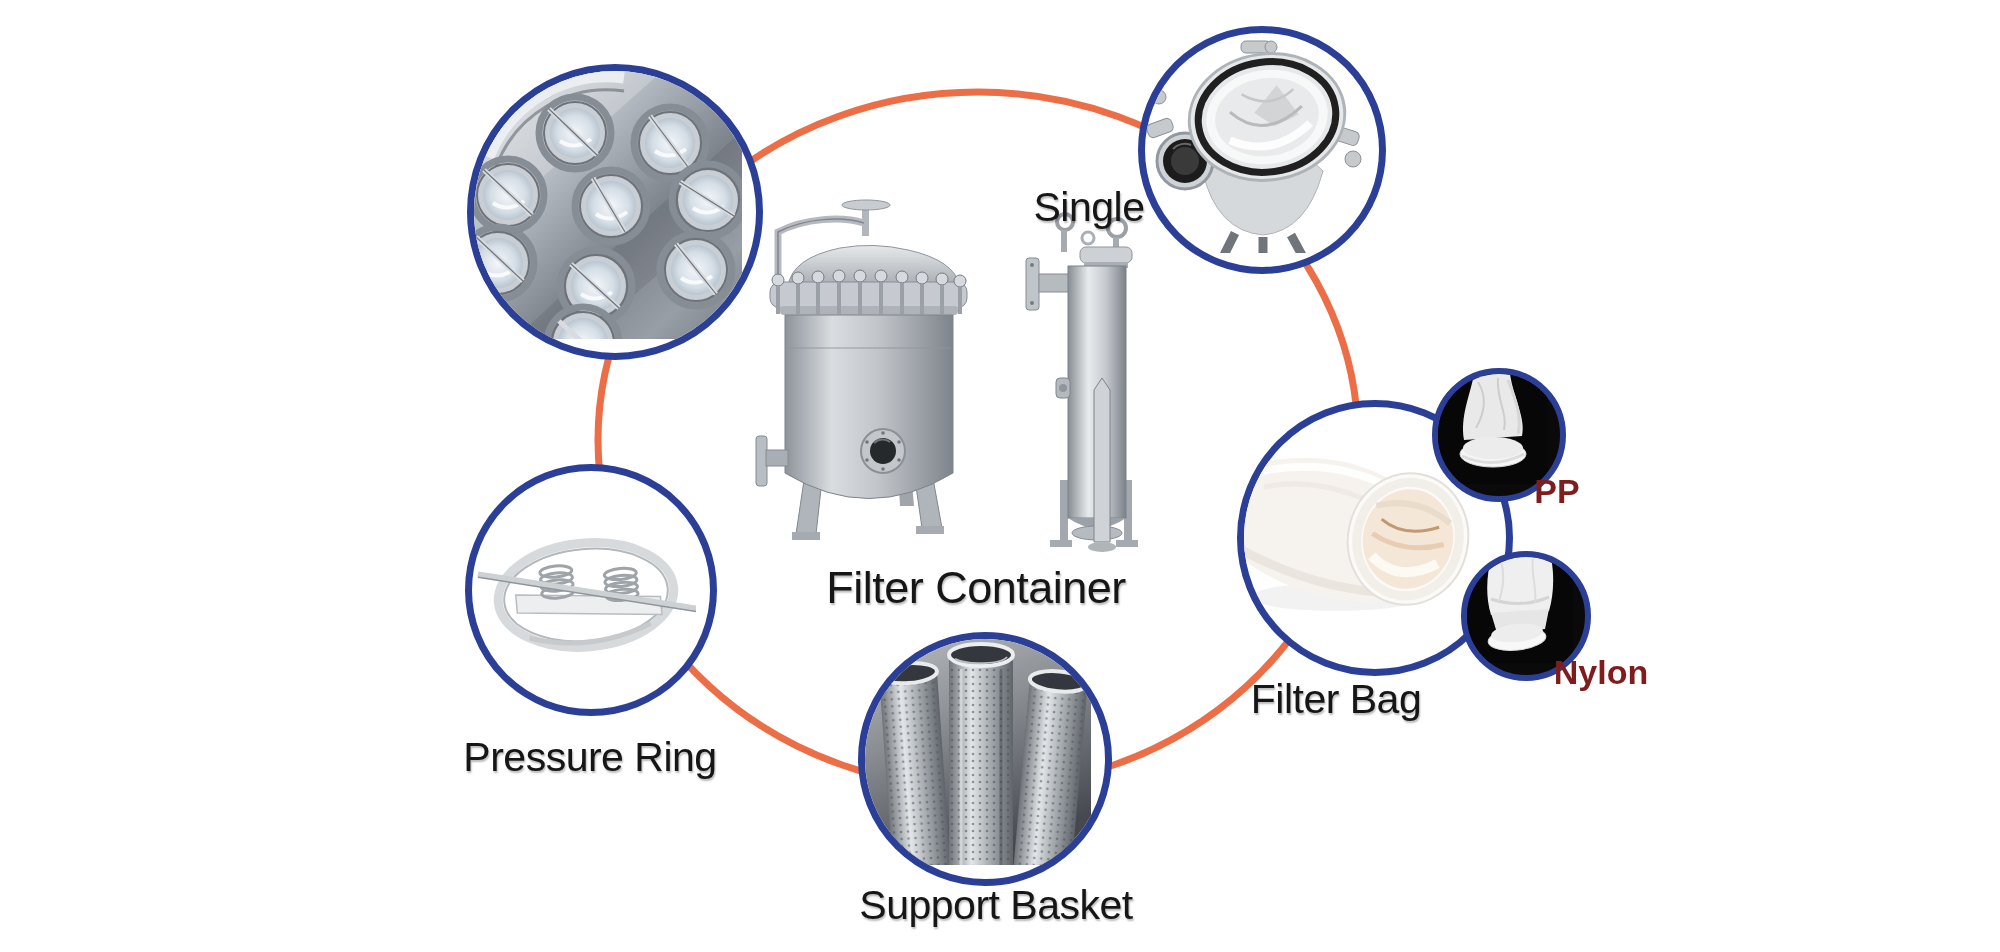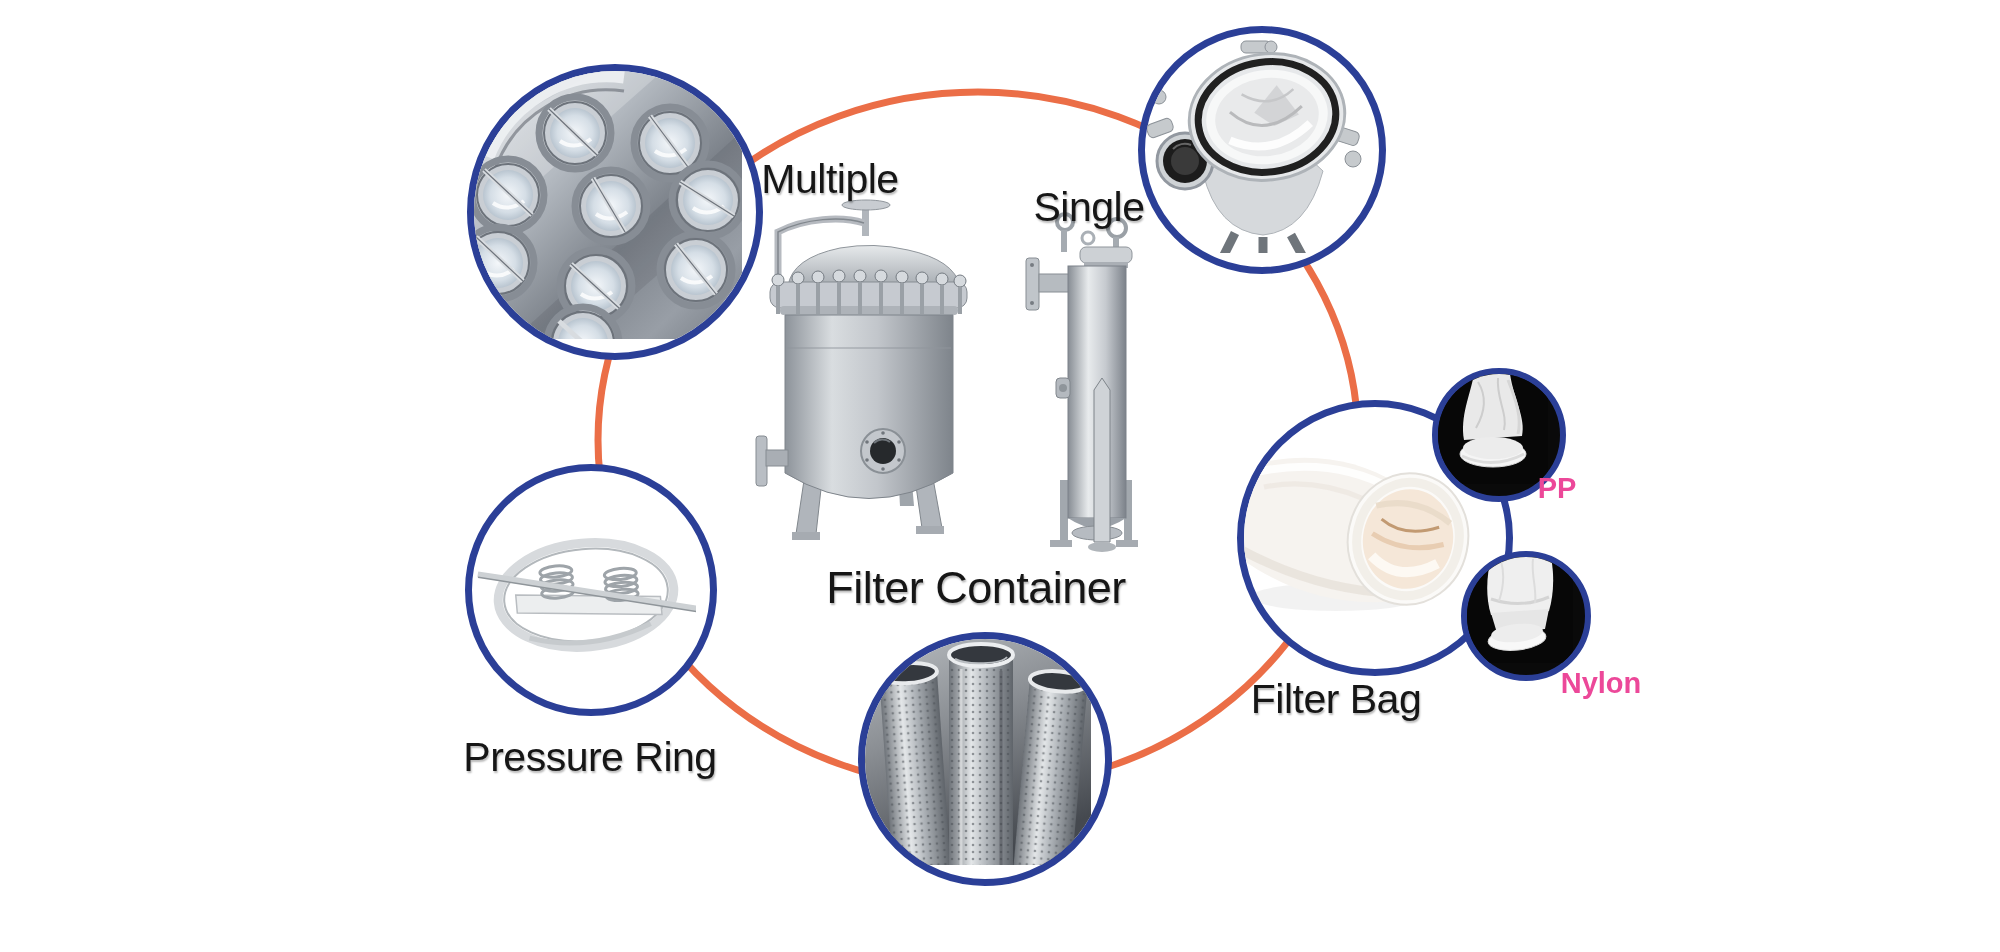--- a/index.html
+++ b/index.html
@@ -21,24 +21,24 @@
   
   .lbl{position:absolute;color:#161616;text-align:center;white-space:nowrap;
        letter-spacing:-0.5px;text-shadow:1px 2px 2px rgba(0,0,0,0.28);}
   .lbl-std{font-size:41px;line-height:1.05;}
   #lbl-multiple{left:710px;top:158px;width:240px;}
   #lbl-single{left:989px;top:158px;width:200px;margin-top:28px;}
   #lbl-container{left:756px;top:564px;width:440px;font-size:45px;line-height:1.05;}
   #lbl-filterbag{left:1216px;top:678px;width:240px;}
   #lbl-pressure{left:440px;top:736px;width:300px;}
   #lbl-basket{left:846px;top:884px;width:300px;}
-  .lbl-mat{position:absolute;color:#ec4899;font-weight:bold;font-size:29px;text-align:center;
+  .lbl-mat{position:absolute;color:#7f1d1d;font-weight:bold;font-size:34px;text-align:center;
            white-space:nowrap;text-shadow:none;letter-spacing:0;}
   #lbl-pp{left:1522px;top:472px;width:70px;}
-  #lbl-nylon{left:1539px;top:667px;width:124px;}
+  #lbl-nylon{left:1539px;top:653px;width:124px;}
 </style>
 </head>
 <body>
 
 <div id="canvas">
 
   <svg class="abs" style="left:0;top:0" width="2000" height="952" viewBox="0 0 2000 952">
     <ellipse cx="978" cy="440" rx="380" ry="348" fill="none" stroke="#EB6E47" stroke-width="7"></ellipse>
   </svg>
 
@@ -400,21 +400,21 @@
         <rect x="84" y="16" width="64" height="220" fill="url(#cylB)"></rect>
         <rect x="84" y="28" width="64" height="208" fill="url(#perf)" opacity="0.55"></rect>
         <ellipse cx="116" cy="16" rx="32" ry="11" fill="#34383e" stroke="#eceef0" stroke-width="4"></ellipse>
         <path d="M 90 20 A 28 8 0 0 0 142 18" stroke="#b9bdc1" stroke-width="2" fill="none"></path>
         <line x1="96" y1="30" x2="96" y2="230" stroke="#ffffff" stroke-width="3" opacity="0.45"></line>
         <line x1="136" y1="32" x2="136" y2="230" stroke="#3c4046" stroke-width="3" opacity="0.4"></line>
       </g>
     </svg>
   </div>
 
-  <div class="lbl lbl-std" id="lbl-multiple">Multiple</div>
   <div class="lbl lbl-std" id="lbl-single">Single</div>
   <div class="lbl lbl-std" id="lbl-filterbag">Filter Bag</div>
   <div class="lbl" id="lbl-container">Filter Container</div>
   <div class="lbl lbl-std" id="lbl-pressure">Pressure Ring</div>
+  <div class="lbl lbl-std" id="lbl-basket">Support Basket</div>
   <div class="lbl-mat" id="lbl-pp">PP</div>
   <div class="lbl-mat" id="lbl-nylon">Nylon</div>
 
 </div>
 
 </body></html>

